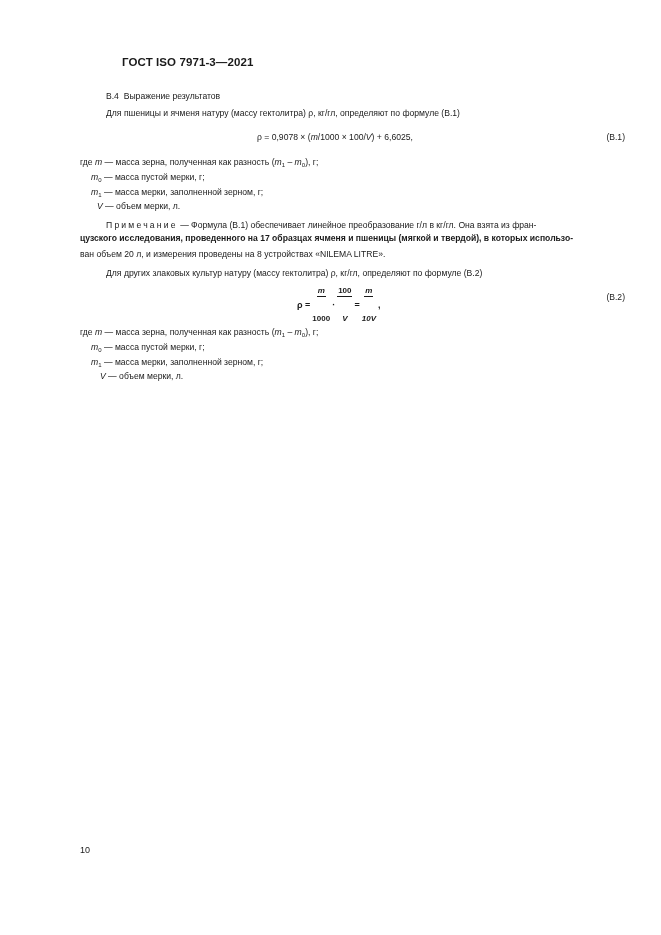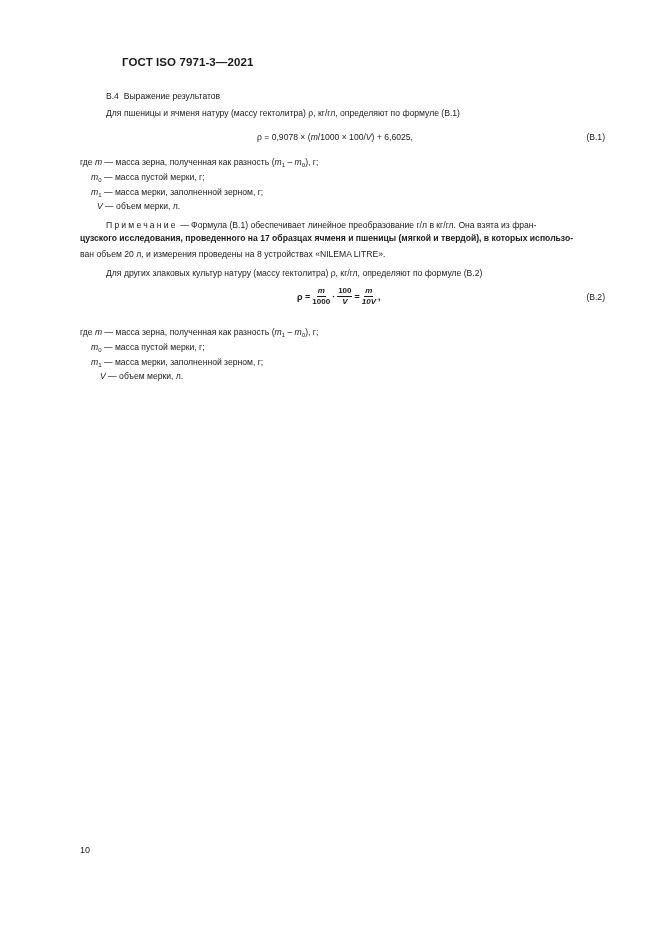--- a/index.html
+++ b/index.html
@@ -5,27 +5,27 @@
     html, body { margin: 0; padding: 0; background: #ffffff; }
     body {
       width: 661px; height: 935px; position: relative; overflow: hidden;
       font-family: "Liberation Sans", sans-serif; color: #1a1a1a;
     }
     .abs { position: absolute; white-space: nowrap; }
     .header { left: 80px; top: 56px; font-size: 11.5px; font-weight: bold; letter-spacing: 0.1px; padding-left: 42px; }
     .section-title { left: 106px; top: 91px; font-size: 8.6px; font-weight: normal; }
     .p { font-size: 8.6px; }
     .formula { font-size: 8.6px; }
-    .eqnum { font-size: 8.6px; right: 56px; }
+    .eqnum { font-size: 8.6px; right: 36px; }
     i { font-style: italic; }
     sub { font-size: 6px; vertical-align: -2px; line-height: 0; }
     .spaced { letter-spacing: 2.2px; }
     .frac { display: inline-flex; flex-direction: column; align-items: center; vertical-align: middle; font-weight: bold; font-size: 8px; }
     .frac .num { border-bottom: 1px solid #1a1a1a; padding: 0 1px; line-height: 10px; }
-    .frac .den { line-height: 10px; }
+    .frac .den { line-height: 10px; margin-top: 17px; }
     .f2 { font-weight: bold; font-size: 9px; }
     .pagenum { left: 80px; top: 845px; font-size: 9px; }
     .def-row { font-size: 8.6px; }
   </style>
 </head>
 <body>
 
 <div class="abs header">ГОСТ ISO 7971-3—2021</div>
 
 <div class="abs section-title">

